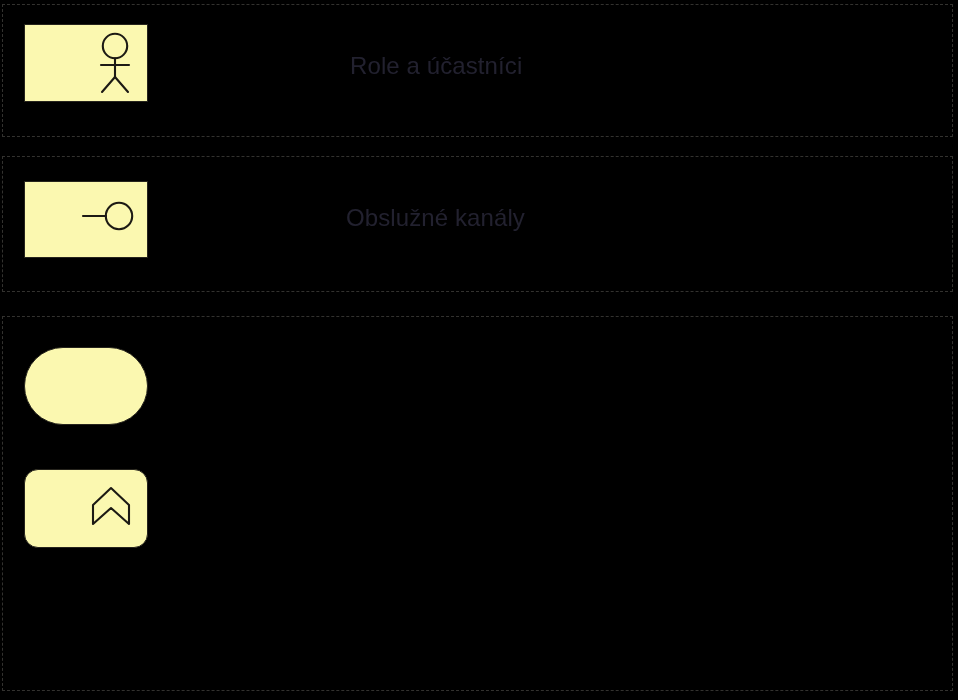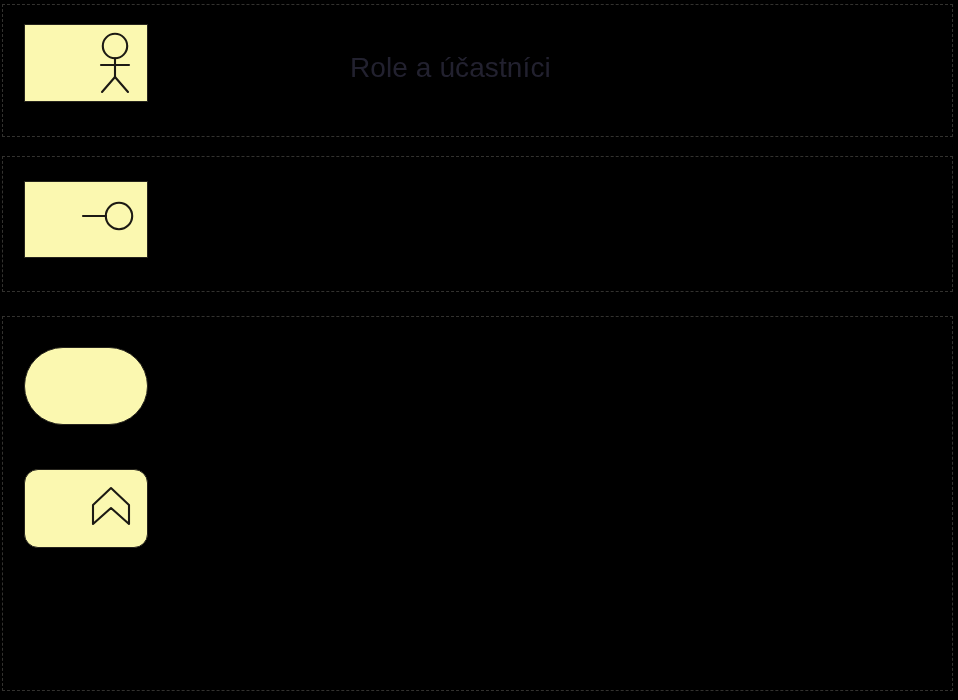--- a/index.html
+++ b/index.html
@@ -29,21 +29,21 @@
     background: transparent;
   }
   #section-roles      { left: 2px;  top: 4px;   width: 951px; height: 133px; }
   #section-channels   { left: 2px;  top: 156px; width: 951px; height: 136px; }
   #section-services   { left: 2px;  top: 316px; width: 951px; height: 375px; }
 
   
   .section-label {
     position: absolute;
     color: #22212f;
-    font-size: 28px;
+    font-size: 24px;
     font-weight: 400;
     letter-spacing: 0.1px;
     white-space: nowrap;
     line-height: 1;
   }
   #label-roles     { left: 350px; top: 54px;  }
   #label-channels  { left: 346px; top: 206px; }
   #label-services  { left: 325px; top: 496px; }
 
   
@@ -105,20 +105,21 @@
 
   <div class="shape shape-rect" id="shape-interface">
     <span class="shape-glyph" id="glyph-interface">
       <svg viewBox="0 0 56 40" width="56" height="40">
         <line x1="2" y1="20" x2="25" y2="20"></line>
         <circle cx="38" cy="20" r="13.2"></circle>
       </svg>
     </span>
   </div>
 
+  <div class="section-label" id="label-channels">Obslužné kanály</div>
 
   <div class="legend-section" id="section-services"></div>
 
   <div class="shape shape-stadium" id="shape-process"></div>
 
   <div class="shape shape-rounded-rect" id="shape-service">
     <span class="shape-glyph" id="glyph-chevron">
       <svg viewBox="0 0 44 44" width="44" height="44">
         <path d="M4 40 L4 21 L22 4 L40 21 L40 40 L22 24 Z"></path>
       </svg>

